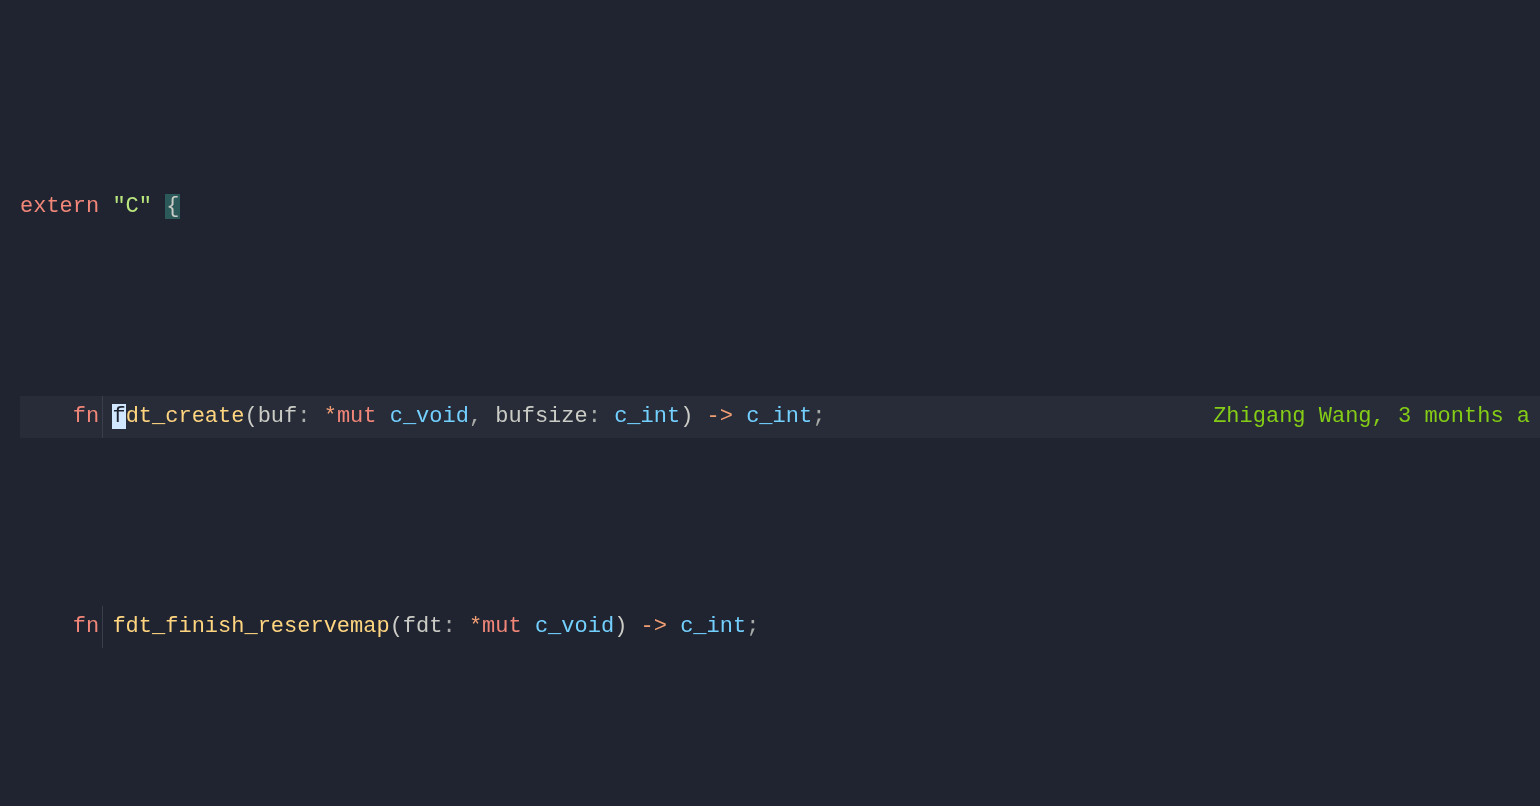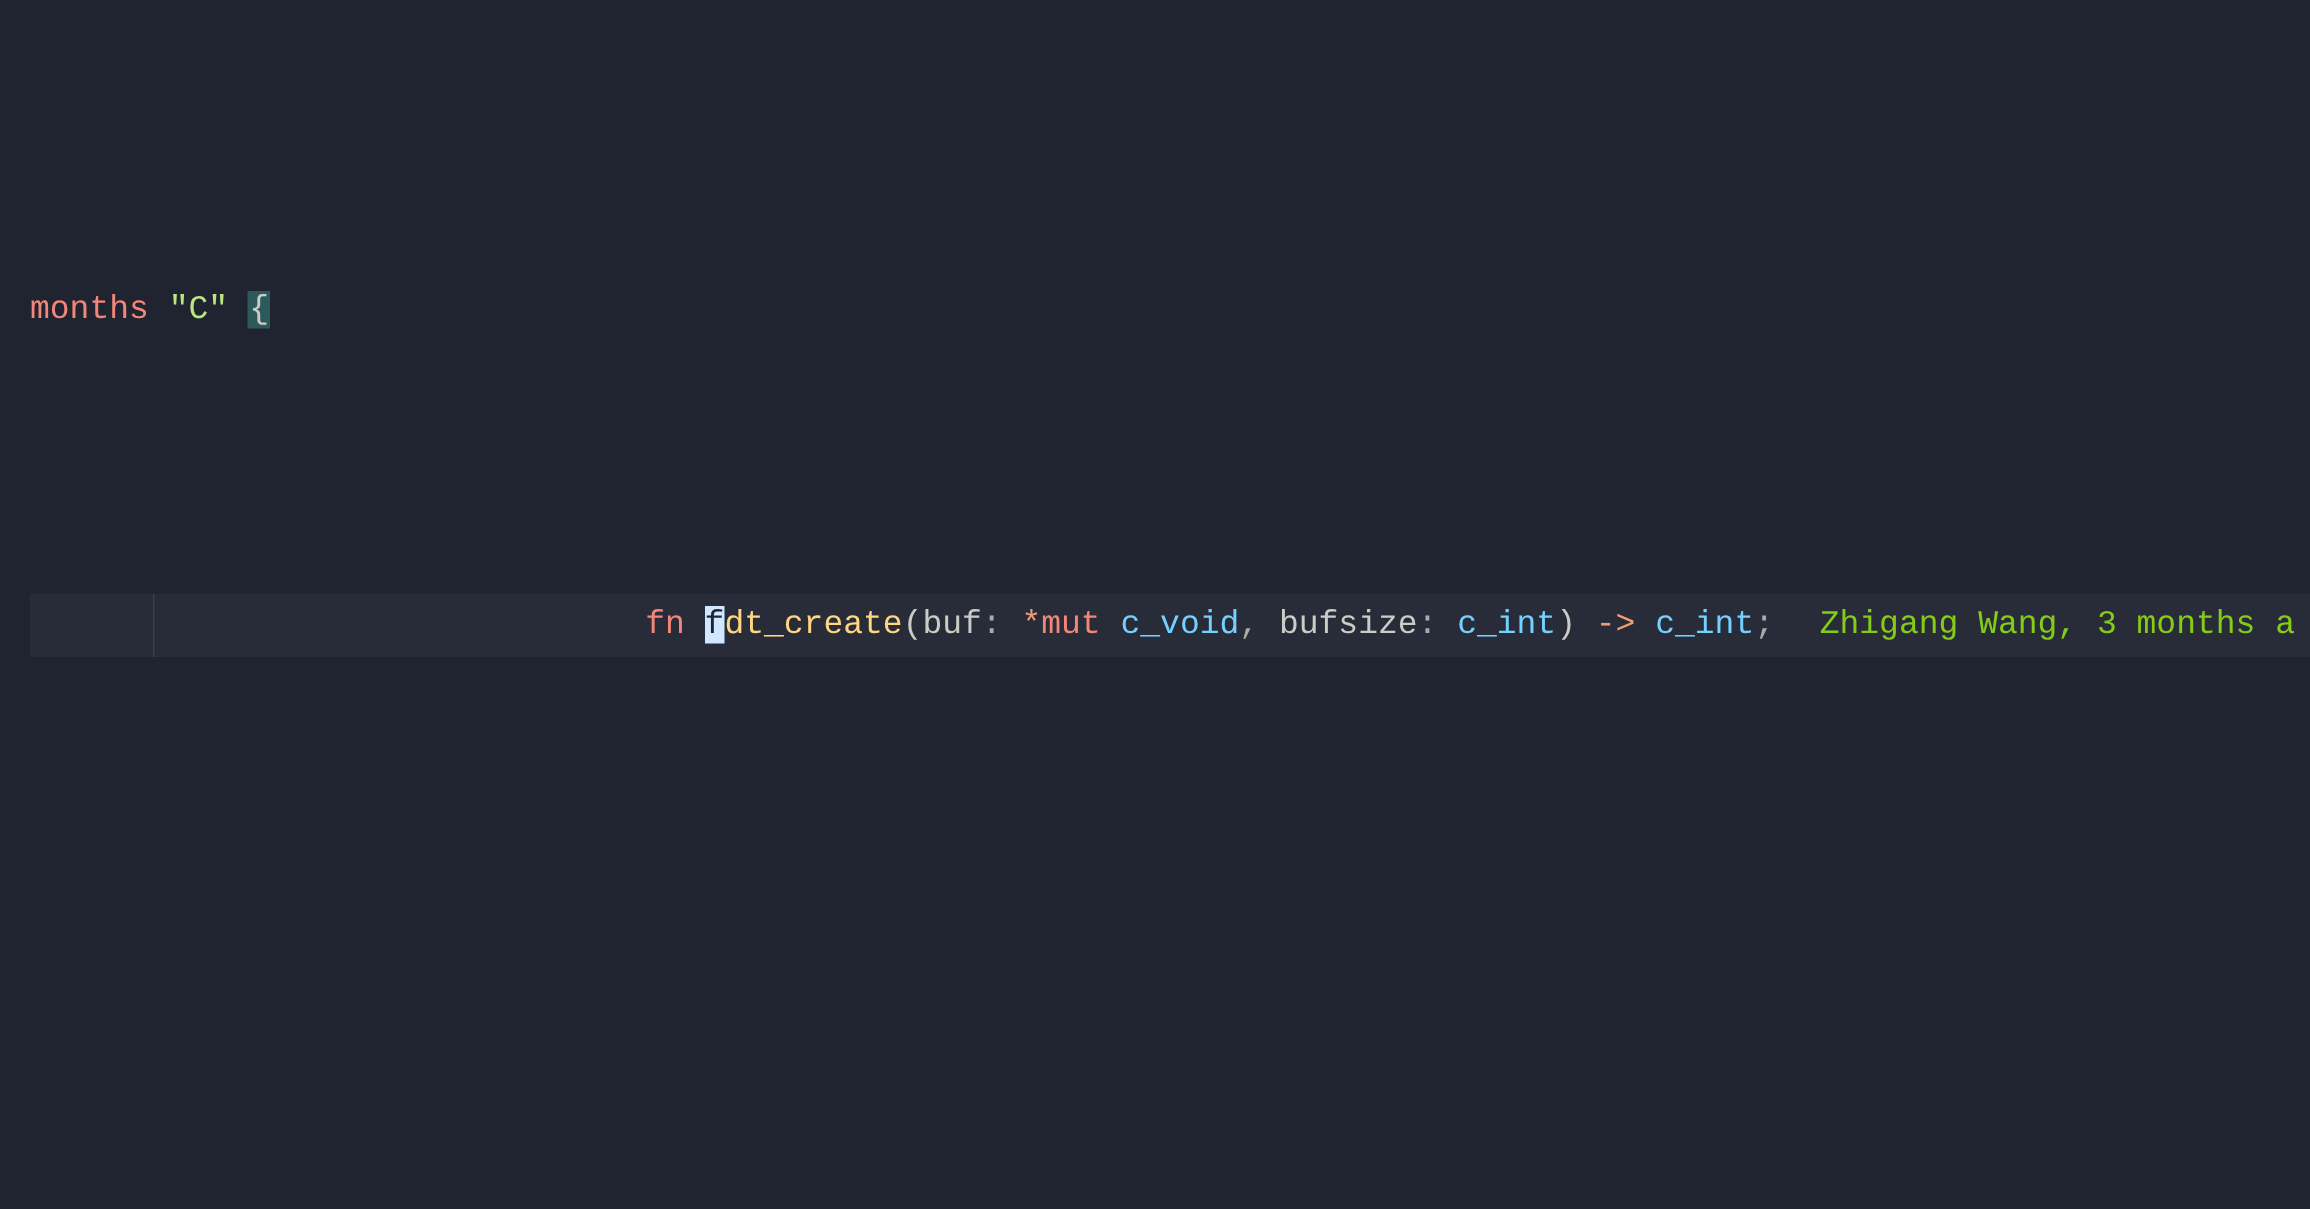--- a/index.html
+++ b/index.html
@@ -17,21 +17,21 @@
     padding-left: 20px;
     padding-top: 18px;
     white-space: pre;
     color: #cbccc6;
   }
   .line {
     position: relative;
     height: 42px;
     display: block;
   }
-  .line.highlight { background: rgba(255,255,255,0.04); text-align: center; }
+  .line.highlight { background: rgba(255,255,255,0.04); }
   .indent-guide {
     position: absolute;
     top: 0; width: 0;
     border-left: 1px solid #3a3f4b;
     height: 42px;
     left: 82px;
   }
 
   
   .br-match {
@@ -61,26 +61,27 @@
     color: #84cc16;
     font-size: 22px;
   }
 </style>
 </head>
 <body>
 
 <div class="editor">
 
   
-  <span class="line"><span class="kw-extern">months</span> <span class="str">"C"</span> <span class="br-match paren">{</span></span>
+  <span class="line"><span class="kw-extern">extern</span> <span class="str">"C"</span> <span class="br-match paren">{</span></span>
 
   
   <span class="line highlight"><span class="indent-guide"></span>    <span class="kw-fn">fn</span> <span class="fname"><span class="cursor-cell">f</span>dt_create</span><span class="paren">(buf<span class="colon">:</span> <span class="star">*</span><span class="kw-mut">mut</span> <span class="type-blue">c_void</span><span class="comma">,</span> bufsize<span class="colon">:</span> <span class="type-blue">c_int</span>) <span class="arrow">-&gt;</span> <span class="type-blue">c_int</span><span class="semi">;</span></span><span class="blame">Zhigang Wang, 3 months a</span></span>
 
   
+  <span class="line"><span class="indent-guide"></span>    <span class="kw-fn">fn</span> <span class="fname">fdt_finish_reservemap</span><span class="paren">(fdt<span class="colon">:</span> <span class="star">*</span><span class="kw-mut">mut</span> <span class="type-blue">c_void</span>) <span class="arrow">-&gt;</span> <span class="type-blue">c_int</span><span class="semi">;</span></span></span>
 
   
   
 
   
   
 
   
   
 

